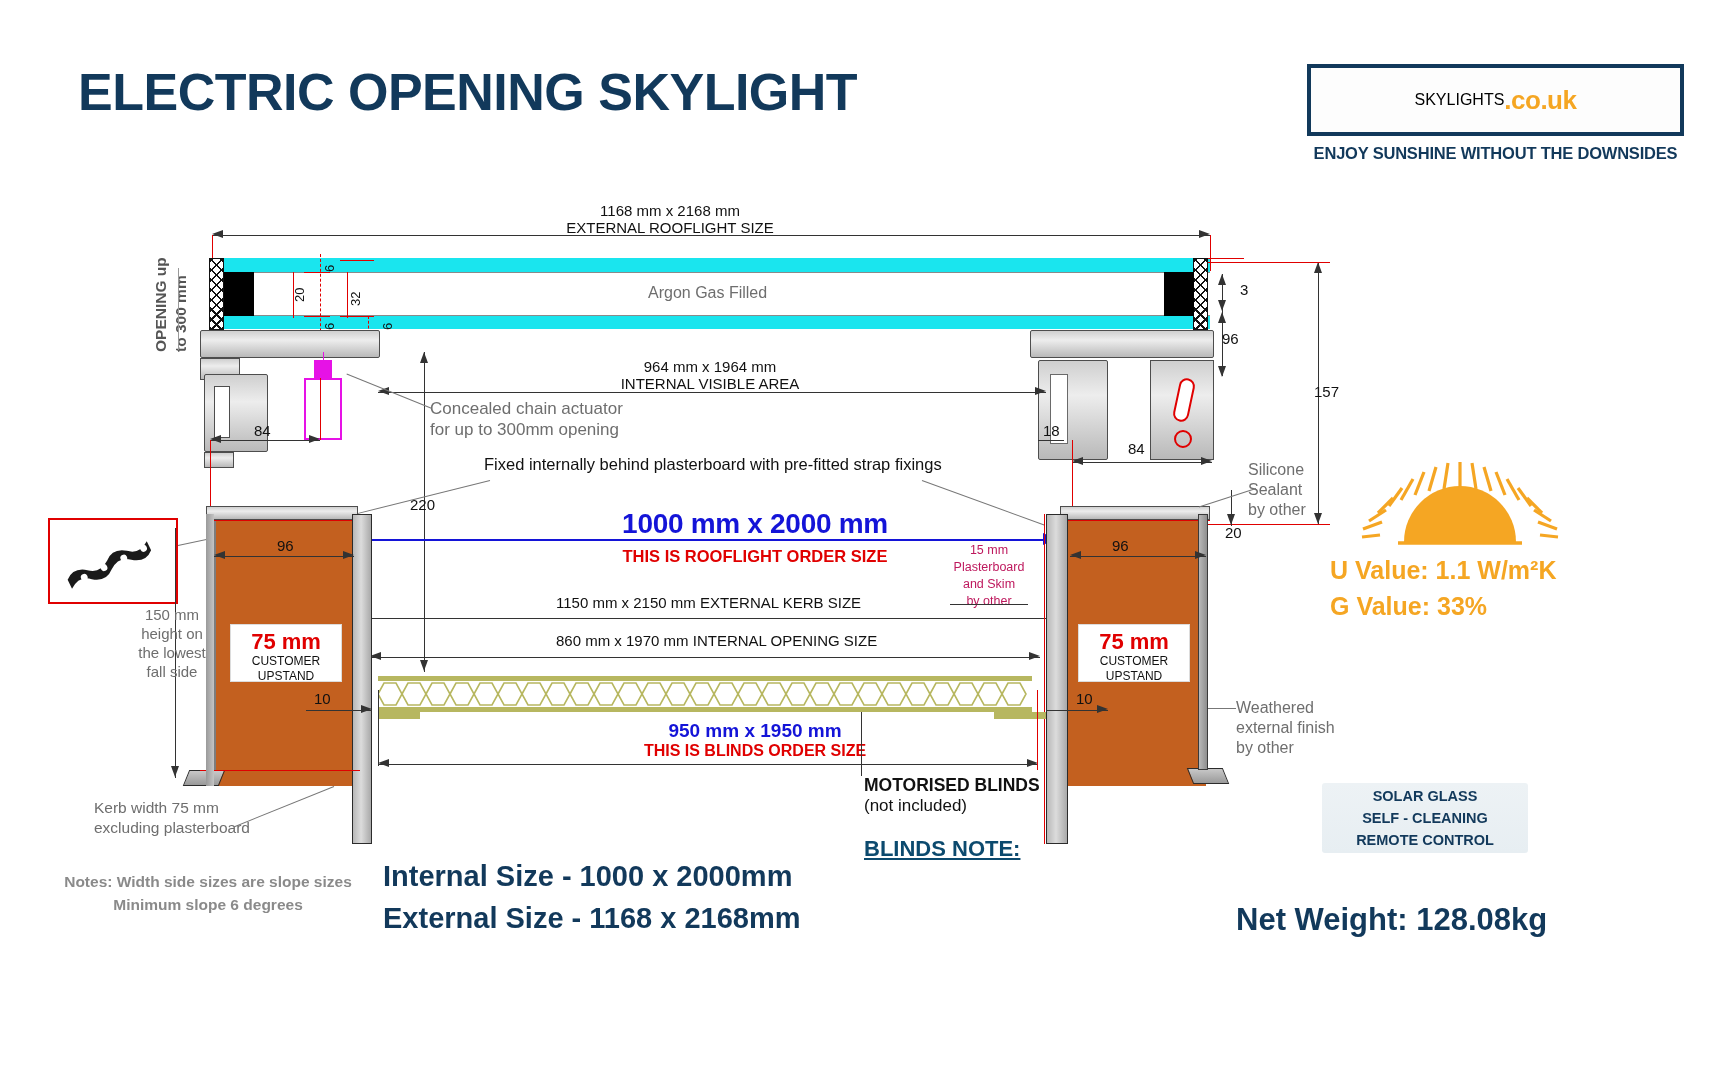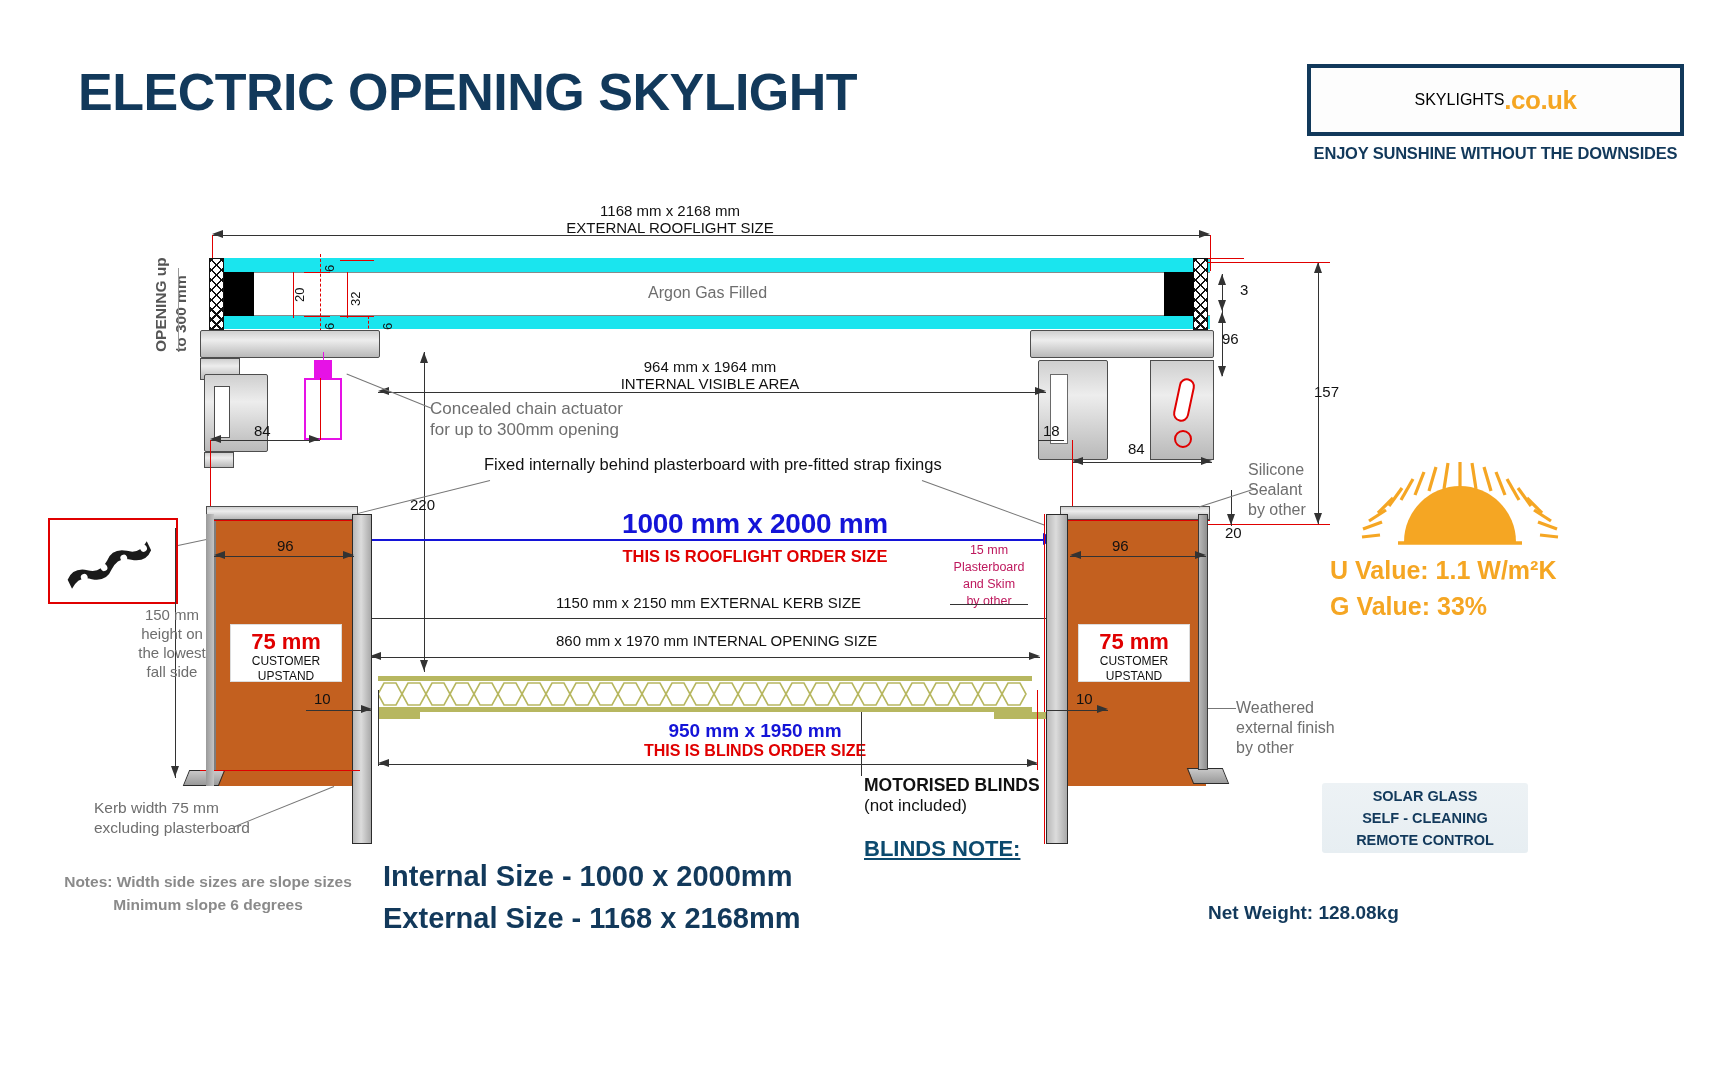--- a/index.html
+++ b/index.html
@@ -117,21 +117,21 @@
   
   #uvalue { left:1330px; top:552px; width:250px; font-size:25px; font-weight:bold;
             color:#f5a623; line-height:1.45; white-space:nowrap; }
   #solar-card {
     left:1322px; top:783px; width:206px; height:70px;
     background:linear-gradient(180deg,#edf2f5 0%, #e7eef2 100%);
     border-radius:3px;
     display:flex; flex-direction:column; align-items:center; justify-content:center;
   }
   #solar-card div { font-size:14.5px; font-weight:bold; color:#12395b; line-height:1.52; }
-  #net-weight { left:1208px; top:902px; font-size:19px; font-weight:bold; color:#12395b; white-space:nowrap; }
+  #net-weight { left:1236px; top:902px; font-size:31px; font-weight:bold; color:#12395b; white-space:nowrap; }
 
   .rot90 { transform:rotate(-90deg); transform-origin:left top; }
 </style>
 </head>
 <body>
 
 <div class="abs" id="main-title">ELECTRIC OPENING SKYLIGHT</div>
 
 <div class="abs" id="logo-box">
   <span>SKYLIGHTS</span>

